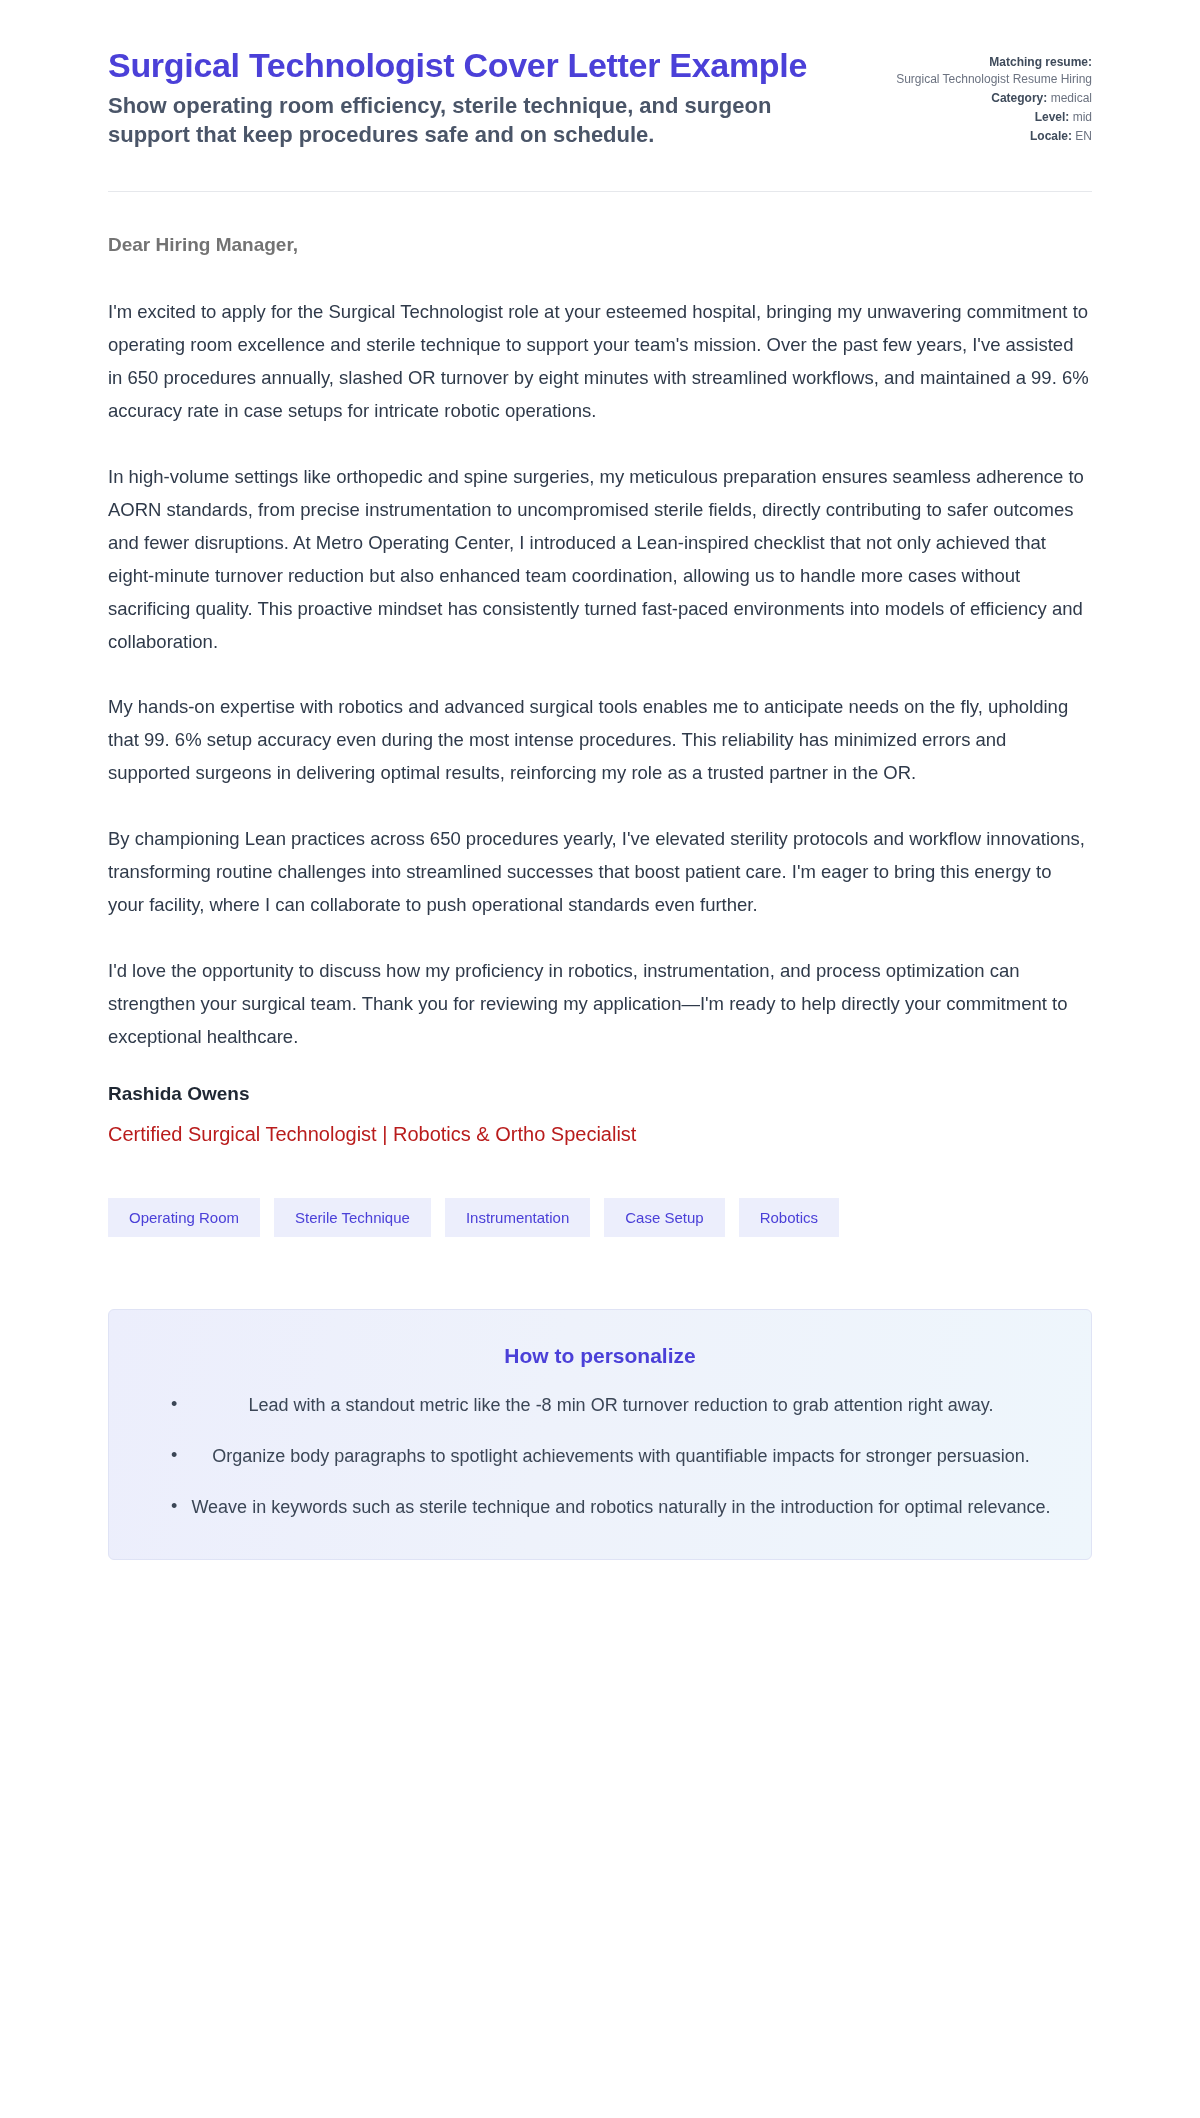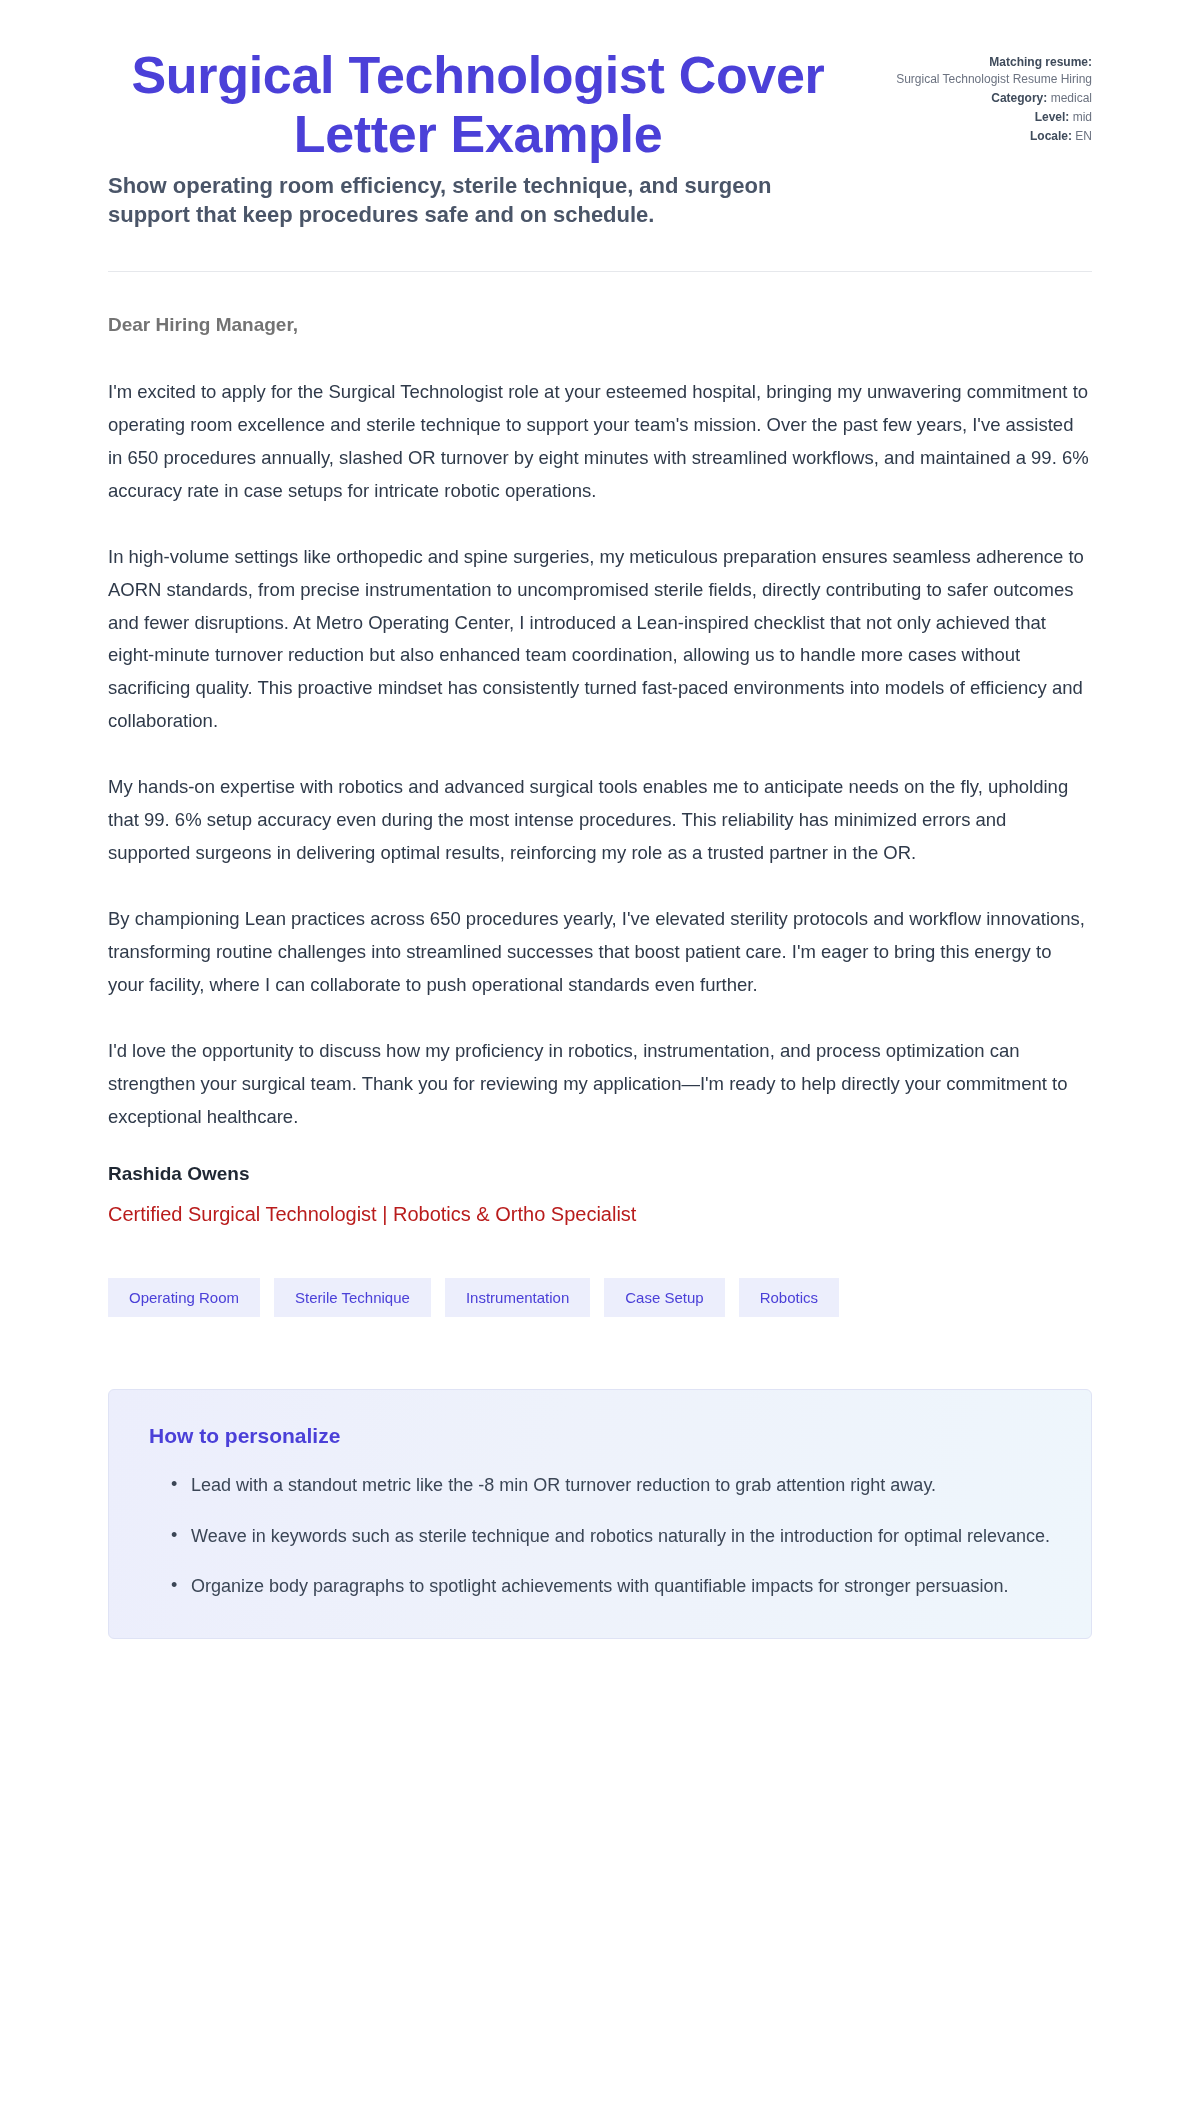--- a/index.html
+++ b/index.html
@@ -28,26 +28,25 @@
     align-items: flex-start;
     justify-content: space-between;
     gap: 40px;
   }
   .header-left {
     flex: 1 1 auto;
     max-width: 740px;
   }
   .doc-title {
     margin: 0;
-    font-size: 52px;
+    font-size: 34px;
     line-height: 1.14;
     font-weight: bold;
     color: #4b40d8;
     letter-spacing: -0.3px;
-    text-align: center;
   }
   .doc-subtitle {
     margin: 6px 0 0 0;
     font-size: 22px;
     line-height: 1.33;
     font-weight: bold;
     color: #4a5568;
     max-width: 730px;
   }
 
@@ -128,20 +127,21 @@
     white-space: nowrap;
   }
 
   
   .callout {
     margin-top: 72px;
     background: linear-gradient(100deg, #eceefc 0%, #eef2fb 45%, #eef6fc 100%);
     border: 1px solid #dfe3f5;
     border-radius: 6px;
     padding: 34px 40px 36px 40px;
+    text-align: center;
   }
   .callout-title {
     margin: 0 0 22px 0;
     font-size: 21px;
     font-weight: bold;
     color: #4b40d8;
   }
   .callout-list {
     margin: 0;
     padding-left: 22px;
@@ -225,18 +225,18 @@
       <span class="tag">Sterile Technique</span>
       <span class="tag">Instrumentation</span>
       <span class="tag">Case Setup</span>
       <span class="tag">Robotics</span>
     </div>
 
   <div class="callout">
     <h2 class="callout-title">How to personalize</h2>
     <ul class="callout-list" id="callout-list">
         <li>Lead with a standout metric like the -8 min OR turnover reduction to grab attention right away.</li>
+        <li>Organize body paragraphs to spotlight achievements with quantifiable impacts for stronger persuasion.</li>
         <li>Weave in keywords such as sterile technique and robotics naturally in the introduction for optimal relevance.</li>
-        <li>Organize body paragraphs to spotlight achievements with quantifiable impacts for stronger persuasion.</li>
       </ul>
   </div>
 
 </div>
 
 </body></html>

